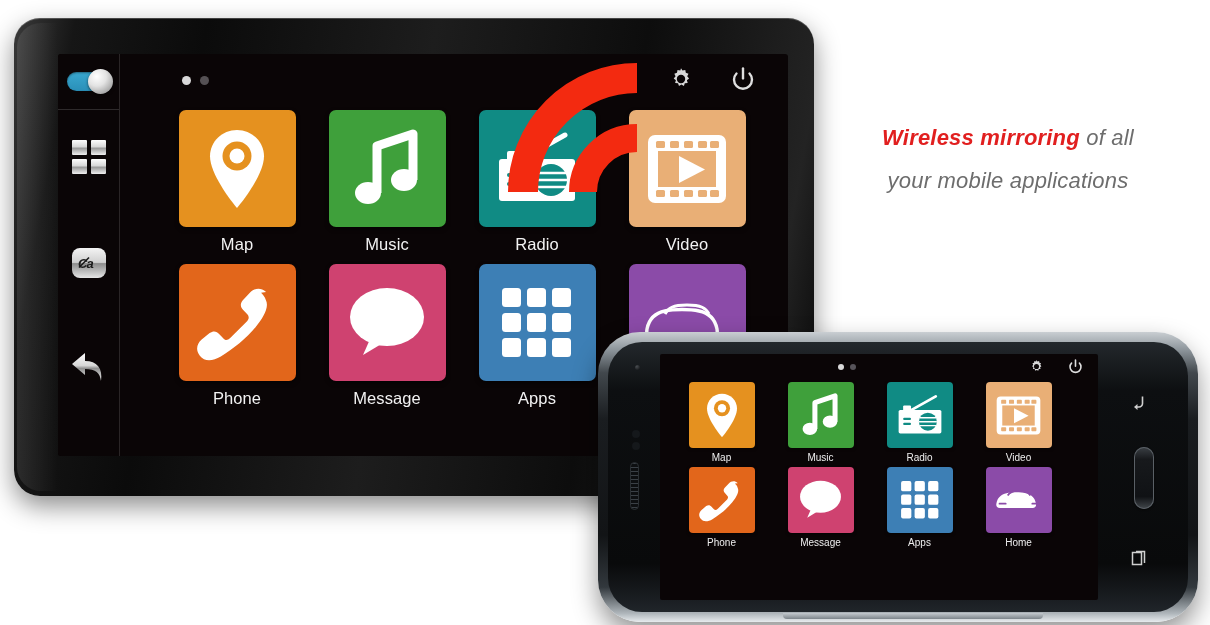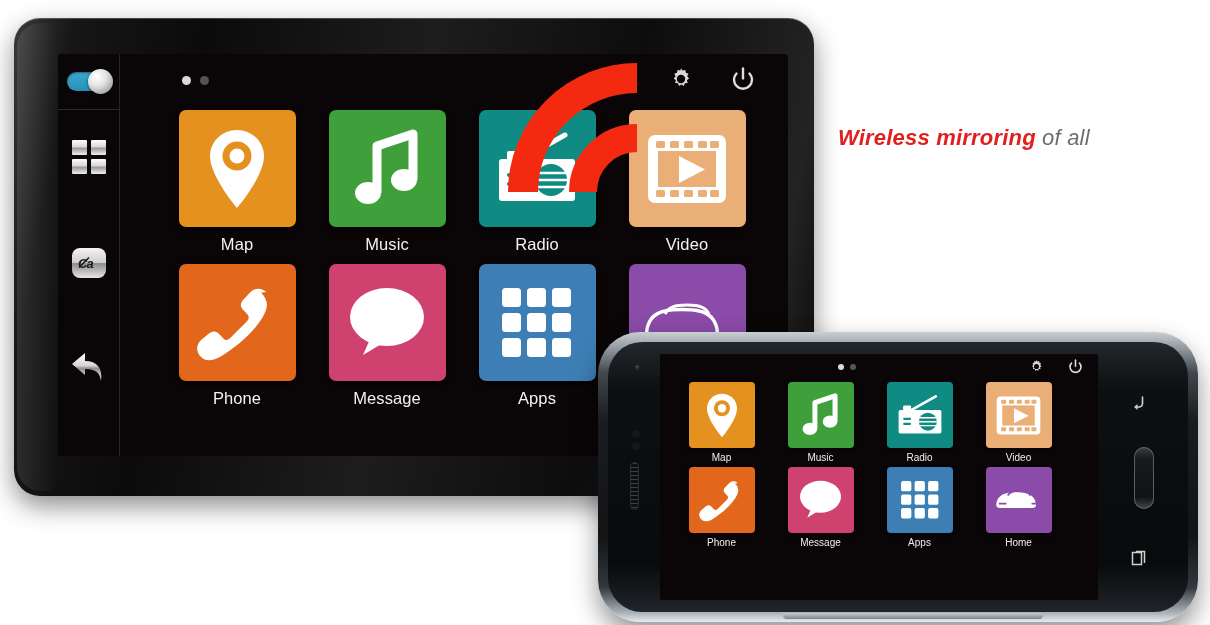--- a/index.html
+++ b/index.html
@@ -151,21 +151,21 @@
              border-radius: 0 0 4px 4px; background: linear-gradient(180deg,#c3c9ce,#7d858b); }
 
   
   #caption {
     position: absolute; left: 838px; top: 116px; width: 340px;
     text-align: center; font-style: italic; color: #6d6d6d;
     font-size: 22px; line-height: 43px; letter-spacing: .2px;
   }
   #caption .hl { color: #e11f1f; font-weight: bold; }
   #caption .ln { display: block; white-space: nowrap; }
-  #caption .ln1 { text-align: left; }
+  #caption .ln1 { text-align: center; }
 </style>
 </head>
 <body>
 
 <div id="stage">
 
   <div id="tablet">
     <div id="tablet-screen">
 
       <div class="t-sidebar">
@@ -528,15 +528,16 @@
 
         </div>
       </div>
     </div>
   </div>
 
   <div id="caption">
     <span class="ln ln1">
       <span class="hl">Wireless mirroring</span><span> of all</span>
     </span>
+    <span class="ln">your mobile applications</span>
   </div>
 
 </div>
 
 </body></html>

